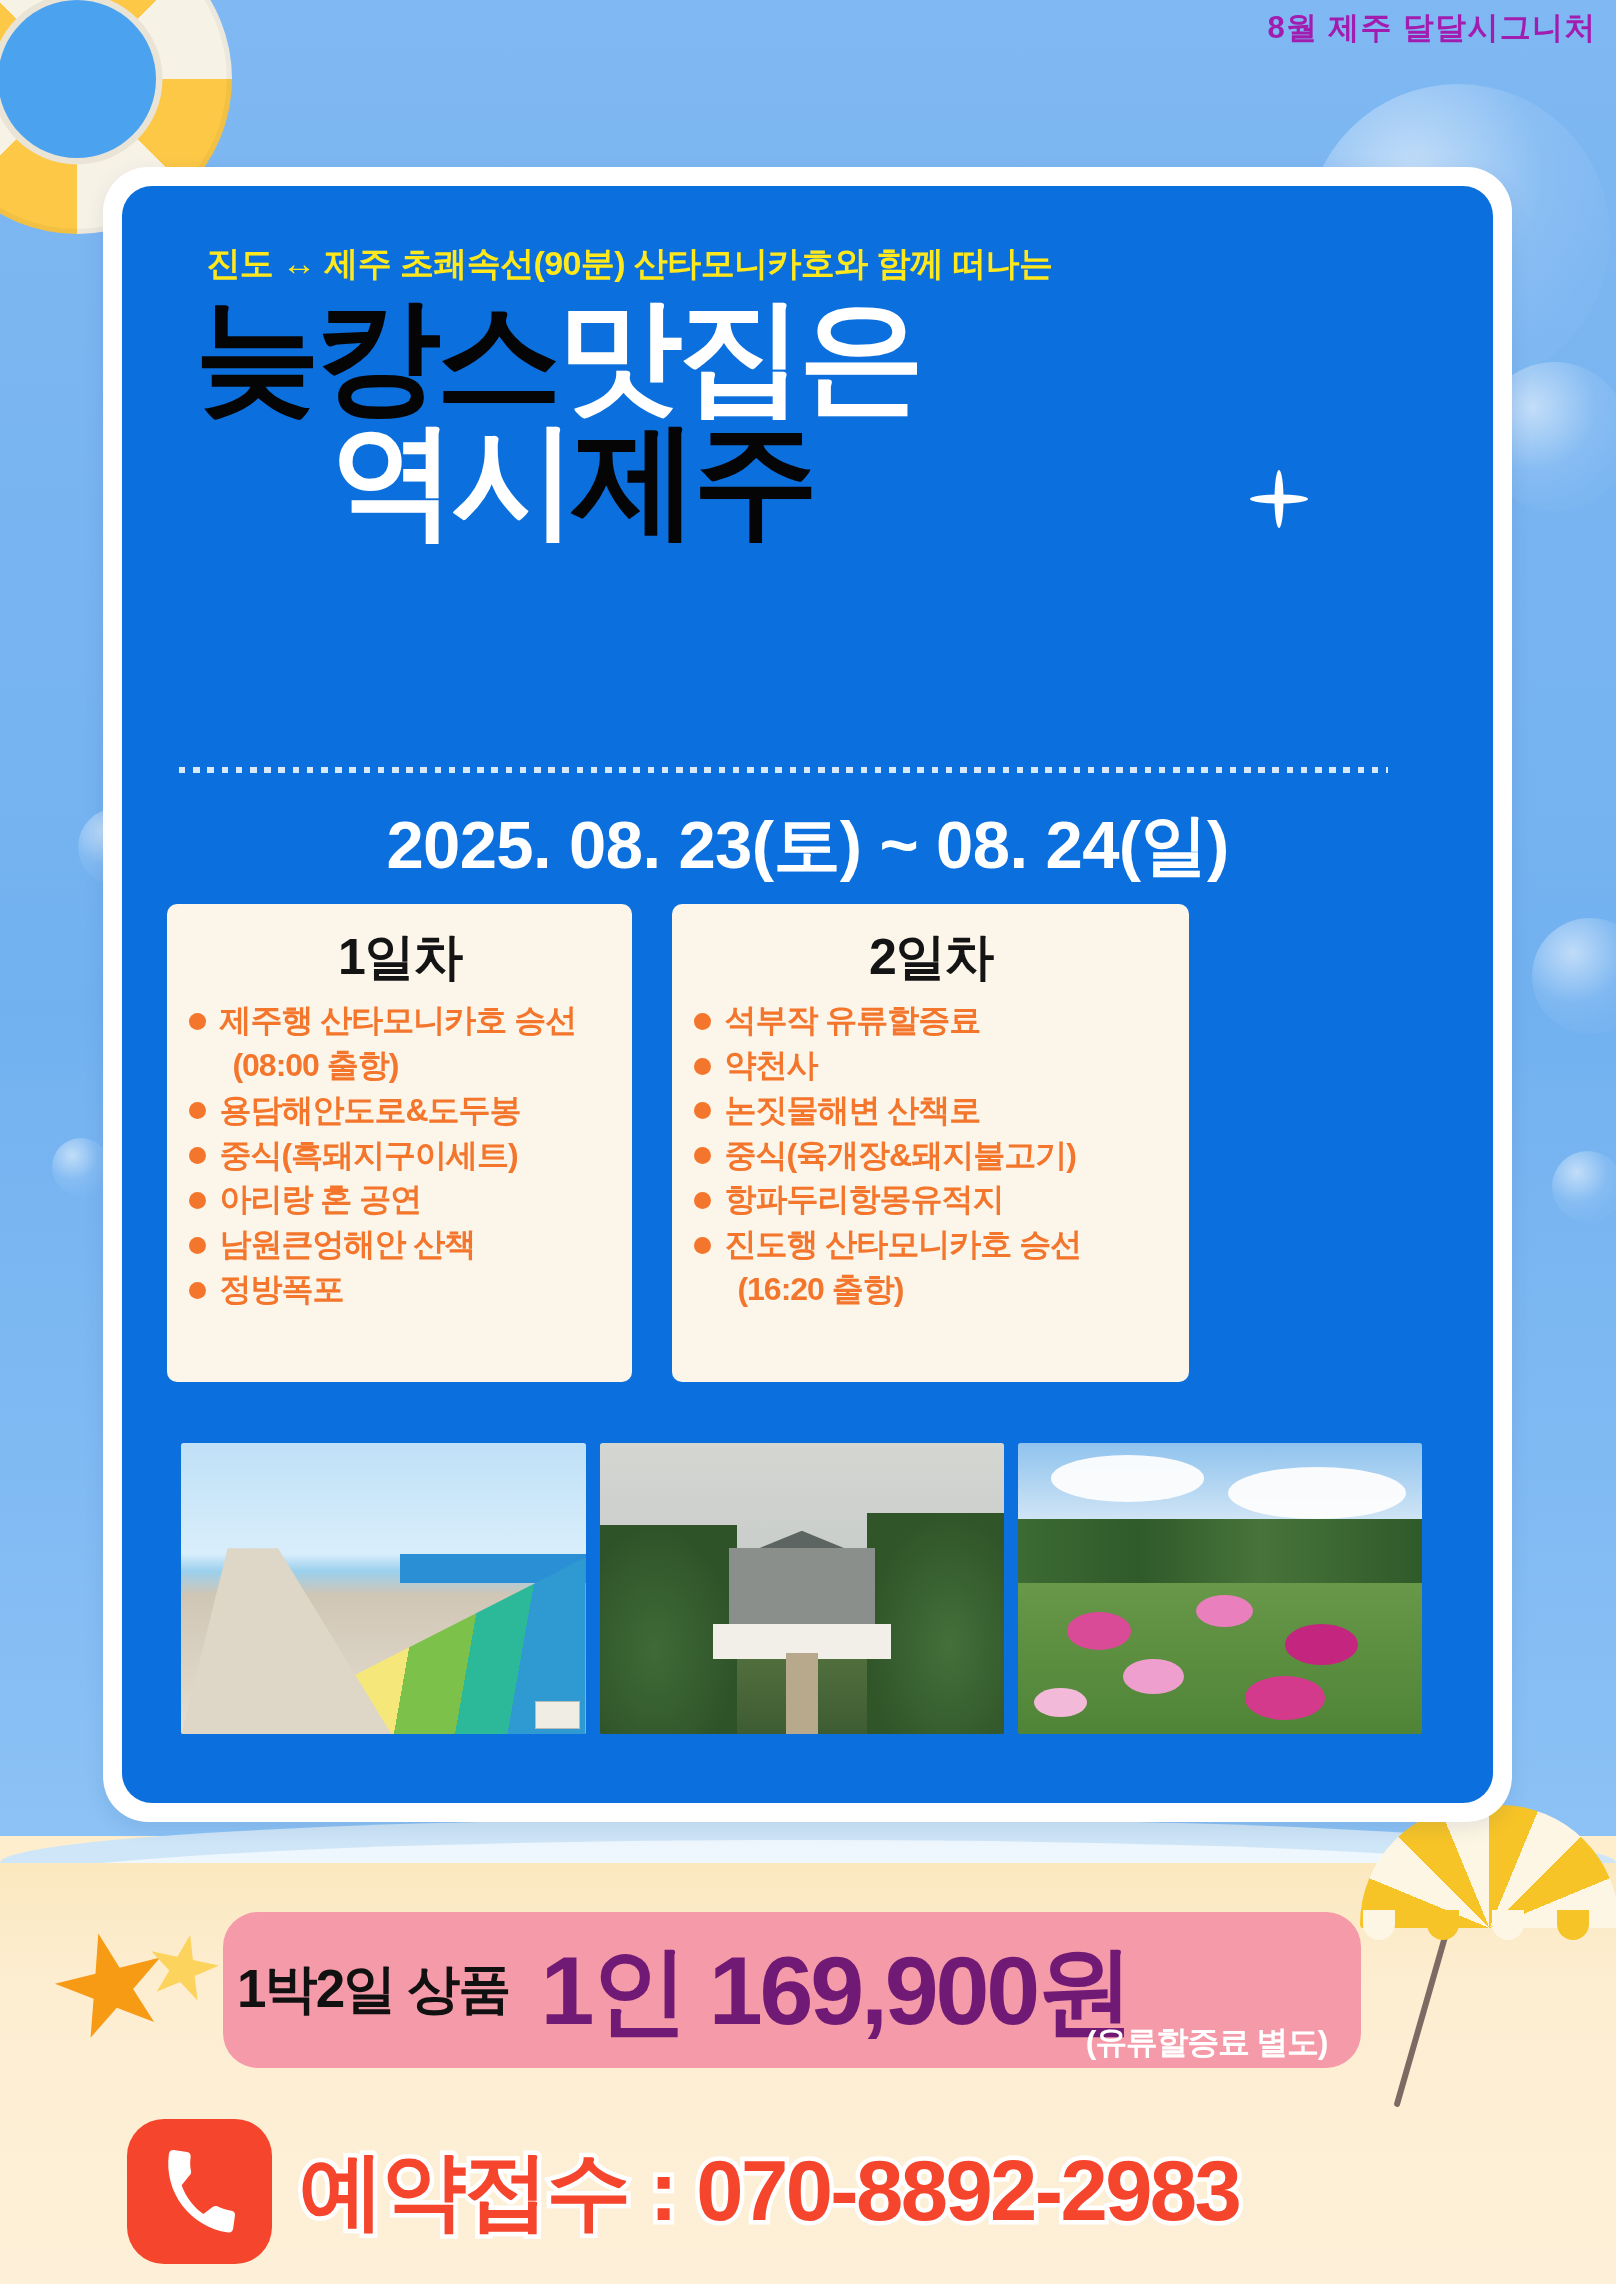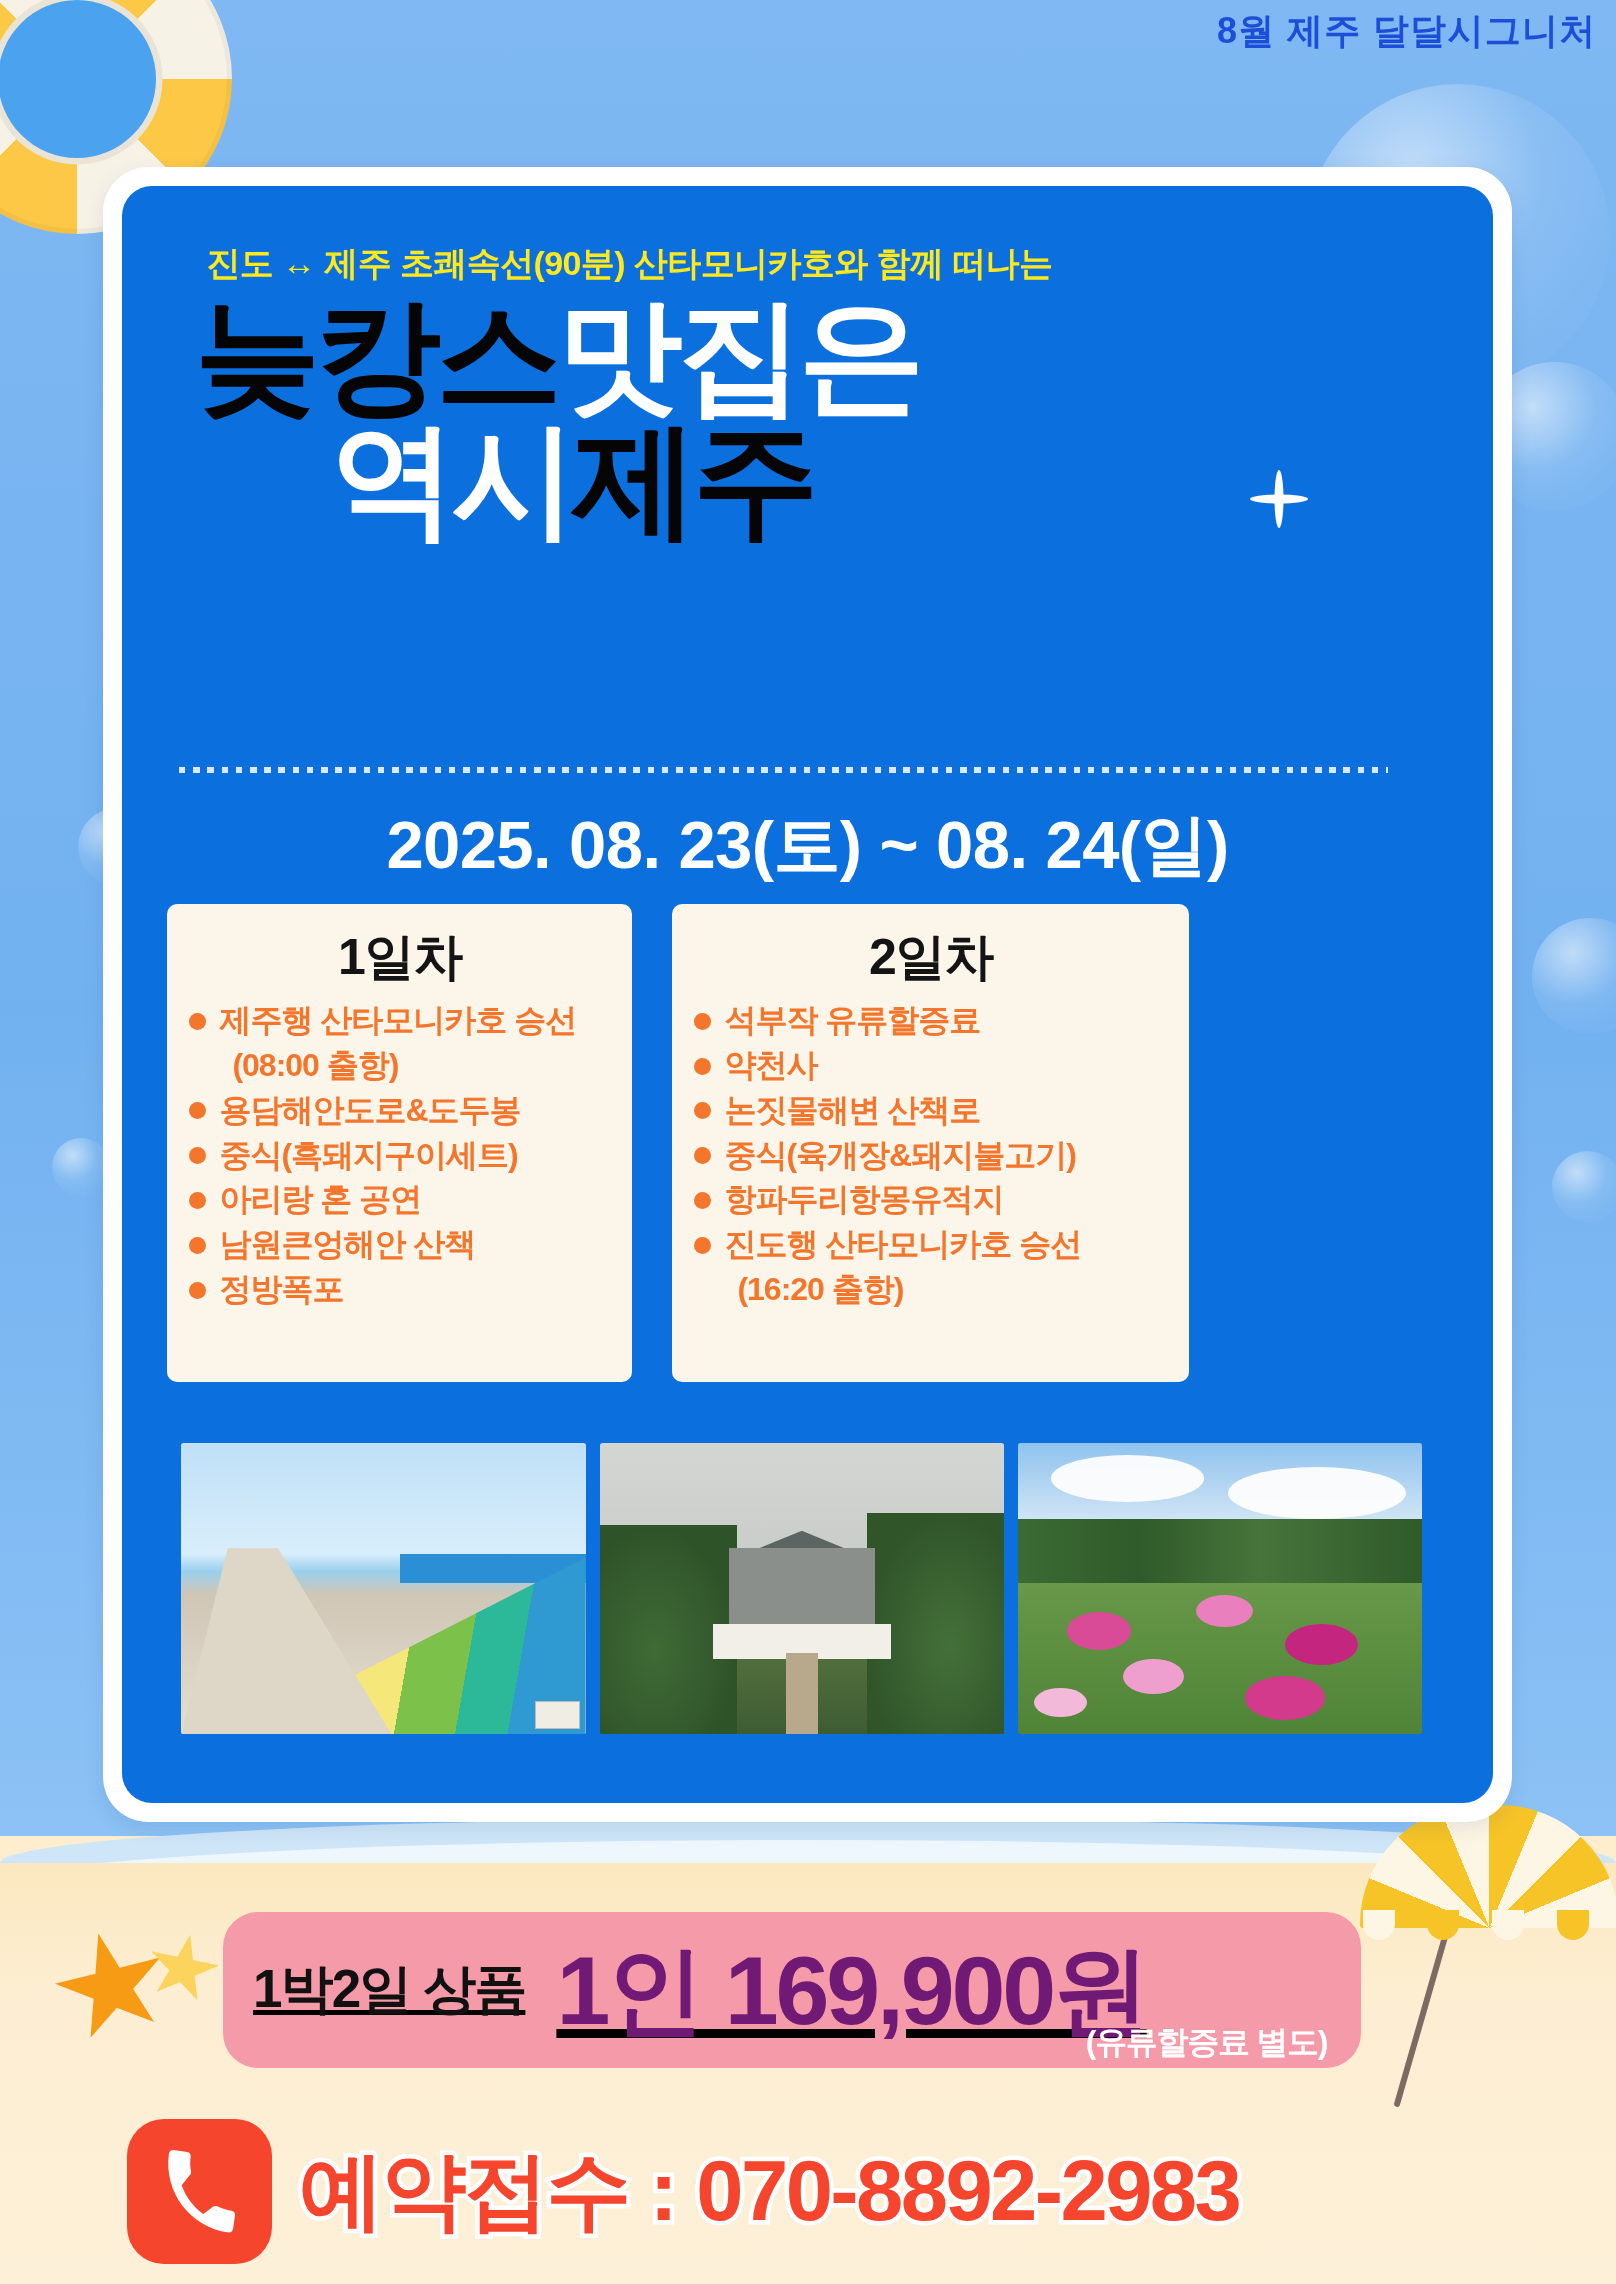--- a/index.html
+++ b/index.html
@@ -78,21 +78,21 @@
   }
   .panel {
     position:absolute; left:19.4px; top:19.4px; right:19.4px; bottom:19.4px;
     background:#0b6fdd; border-radius:30px; overflow:hidden;
   }
   .panel-inner { position:relative; width:100%; height:100%; }
 
   
   .top-caption {
     position:absolute; right:19.4px; top:6.5px;
-    font-size:36px; font-weight:700; color:#1d4ed8;
+    font-size:31px; font-weight:700; color:#a21caf;
     letter-spacing:1.3px; white-space:nowrap;
   }
 
   
   .subtitle {
     position:absolute; left:84px; top:55px;
     font-size:34px; font-weight:800; color:#ffe81c; white-space:nowrap;
     letter-spacing:-0.6px;
   }
   .headline {
@@ -193,21 +193,21 @@
   .p3 { background:linear-gradient(180deg,#8fc3ee 0%,#cfe4f5 26%,#6b9a4a 42%,#4f8437 100%); }
   .p3 .cloud { position:absolute; background:#fdfdfd; border-radius:50%; opacity:.95; }
   .p3 .trees { position:absolute; left:0; top:26%; width:100%; height:22%;
     background:linear-gradient(90deg,#3c6b33,#2f5a2a 30%,#47743a 60%,#2f5a2a 100%); }
   .p3 .flower { position:absolute; border-radius:50%; }
 
   
   .price-banner {
     position:absolute; left:223px; top:1912px; width:1138px; height:156px;
     background:#f59aa8; border-radius:35px;
-    display:flex; align-items:center; padding:0 30px;text-decoration:underline;
+    display:flex; align-items:center; padding:0 14px;
   }
   .price-label {
     font-size:53px; font-weight:900; color:#111; letter-spacing:-1.9px;
     white-space:nowrap; margin-right:31px;
   }
   .price-main {
     position:relative; font-size:97px; font-weight:900; color:#701a75;
     letter-spacing:-3.2px; white-space:nowrap; line-height:1;
   }
   .price-note {

